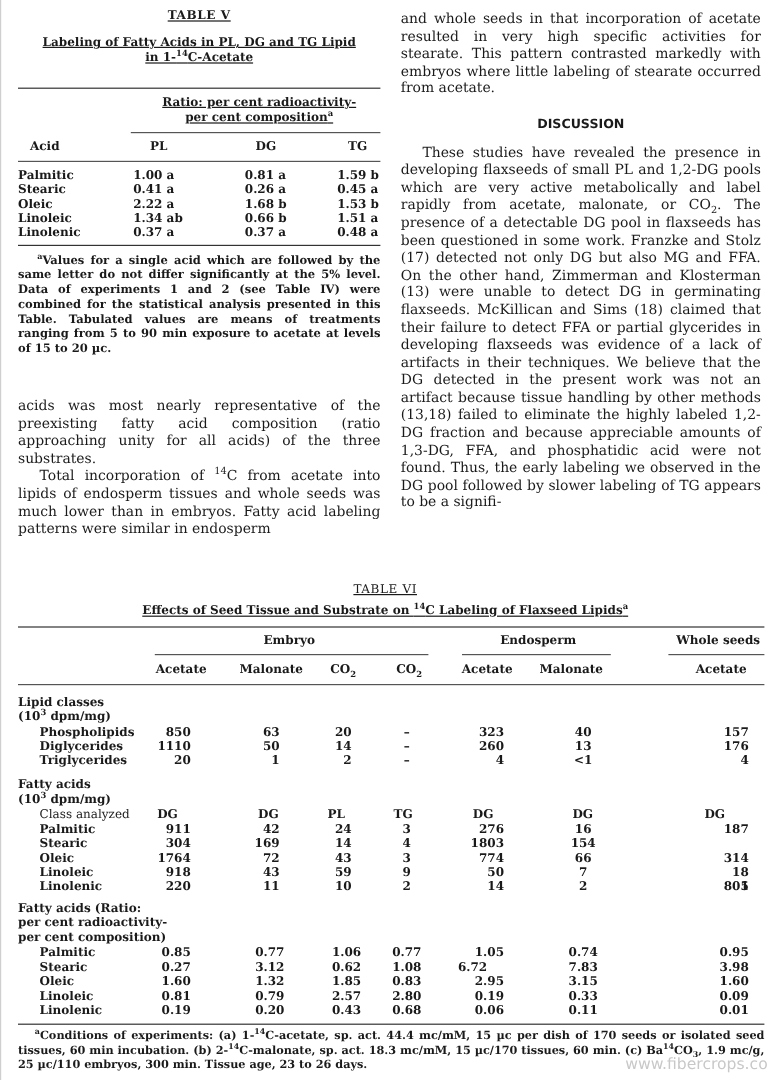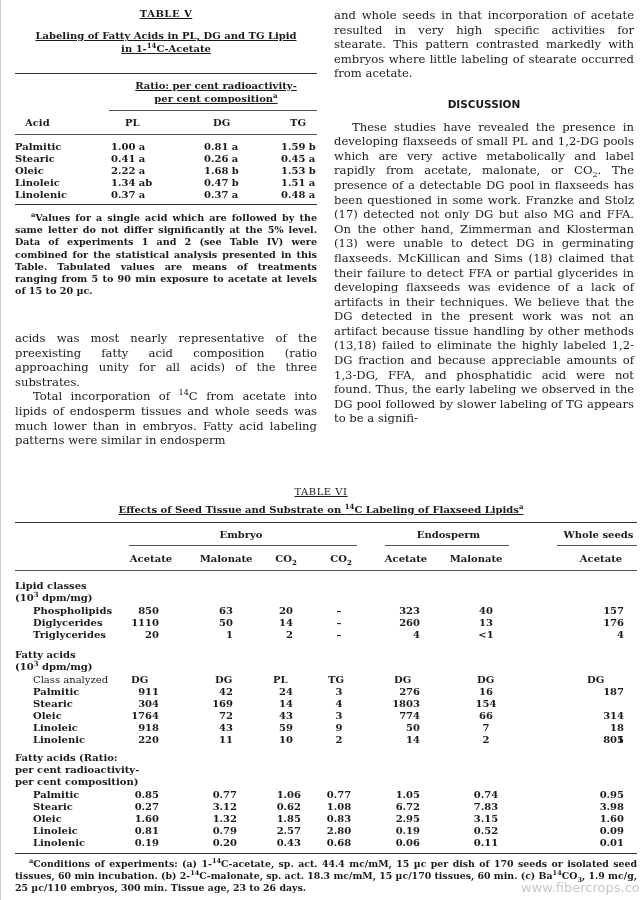--- a/index.html
+++ b/index.html
@@ -59,21 +59,21 @@
   </div>
   <div>
     <div class="cell" style="left:14px; top:165px;">Oleic</div>
     <div class="cell" style="left:110px; top:165px;">2.22 a</div>
     <div class="cell" style="left:203px; top:165px;">1.68 b</div>
     <div class="cell" style="left:280px; top:165px;">1.53 b</div>
   </div>
   <div>
     <div class="cell" style="left:14px; top:177px;">Linoleic</div>
     <div class="cell" style="left:110px; top:177px;">1.34 ab</div>
-    <div class="cell" style="left:203px; top:177px;">0.47 b</div>
+    <div class="cell" style="left:203px; top:177px;">0.66 b</div>
     <div class="cell" style="left:280px; top:177px;">1.51 a</div>
   </div>
   <div>
     <div class="cell" style="left:14px; top:189px;">Linolenic</div>
     <div class="cell" style="left:110px; top:189px;">0.37 a</div>
     <div class="cell" style="left:203px; top:189px;">0.37 a</div>
     <div class="cell" style="left:280px; top:189px;">0.48 a</div>
   </div>
   <div class="rule" style="left:14px; top:204px; width:302px;"></div>
 
@@ -221,42 +221,42 @@
     <div class="cell r" style="left:375px; top:789px; width:44px;">1.05</div>
     <div class="cell c" style="left:465px; top:789px; width:40px;">0.74</div>
     <div class="cell r" style="left:580px; top:789px; width:43px;">0.95</div>
   </div>
   <div>
     <div class="cell" style="left:32px; top:801px;">Stearic</div>
     <div class="cell r" style="left:110px; top:801px; width:48px;">0.27</div>
     <div class="cell r" style="left:190px; top:801px; width:46px;">3.12</div>
     <div class="cell r" style="left:260px; top:801px; width:40px;">0.62</div>
     <div class="cell c" style="left:318px; top:801px; width:40px;">1.08</div>
-    <div class="cell r" style="left:375px; top:801px; width:44px;">6.72</div>
+    <div class="cell r" style="left:361px; top:801px; width:44px;">6.72</div>
     <div class="cell c" style="left:465px; top:801px; width:40px;">7.83</div>
     <div class="cell r" style="left:580px; top:801px; width:43px;">3.98</div>
   </div>
   <div>
     <div class="cell" style="left:32px; top:813px;">Oleic</div>
     <div class="cell r" style="left:110px; top:813px; width:48px;">1.60</div>
     <div class="cell r" style="left:190px; top:813px; width:46px;">1.32</div>
     <div class="cell r" style="left:260px; top:813px; width:40px;">1.85</div>
     <div class="cell c" style="left:318px; top:813px; width:40px;">0.83</div>
     <div class="cell r" style="left:375px; top:813px; width:44px;">2.95</div>
     <div class="cell c" style="left:465px; top:813px; width:40px;">3.15</div>
     <div class="cell r" style="left:580px; top:813px; width:43px;">1.60</div>
   </div>
   <div>
     <div class="cell" style="left:32px; top:825px;">Linoleic</div>
     <div class="cell r" style="left:110px; top:825px; width:48px;">0.81</div>
     <div class="cell r" style="left:190px; top:825px; width:46px;">0.79</div>
     <div class="cell r" style="left:260px; top:825px; width:40px;">2.57</div>
     <div class="cell c" style="left:318px; top:825px; width:40px;">2.80</div>
     <div class="cell r" style="left:375px; top:825px; width:44px;">0.19</div>
-    <div class="cell c" style="left:465px; top:825px; width:40px;">0.52</div>
+    <div class="cell c" style="left:465px; top:825px; width:40px;">0.33</div>
     <div class="cell r" style="left:580px; top:825px; width:43px;">0.09</div>
   </div>
   <div>
     <div class="cell" style="left:32px; top:837px;">Linolenic</div>
     <div class="cell r" style="left:110px; top:837px; width:48px;">0.19</div>
     <div class="cell r" style="left:190px; top:837px; width:46px;">0.20</div>
     <div class="cell r" style="left:260px; top:837px; width:40px;">0.43</div>
     <div class="cell c" style="left:318px; top:837px; width:40px;">0.68</div>
     <div class="cell r" style="left:375px; top:837px; width:44px;">0.06</div>
     <div class="cell c" style="left:465px; top:837px; width:40px;">0.11</div>

